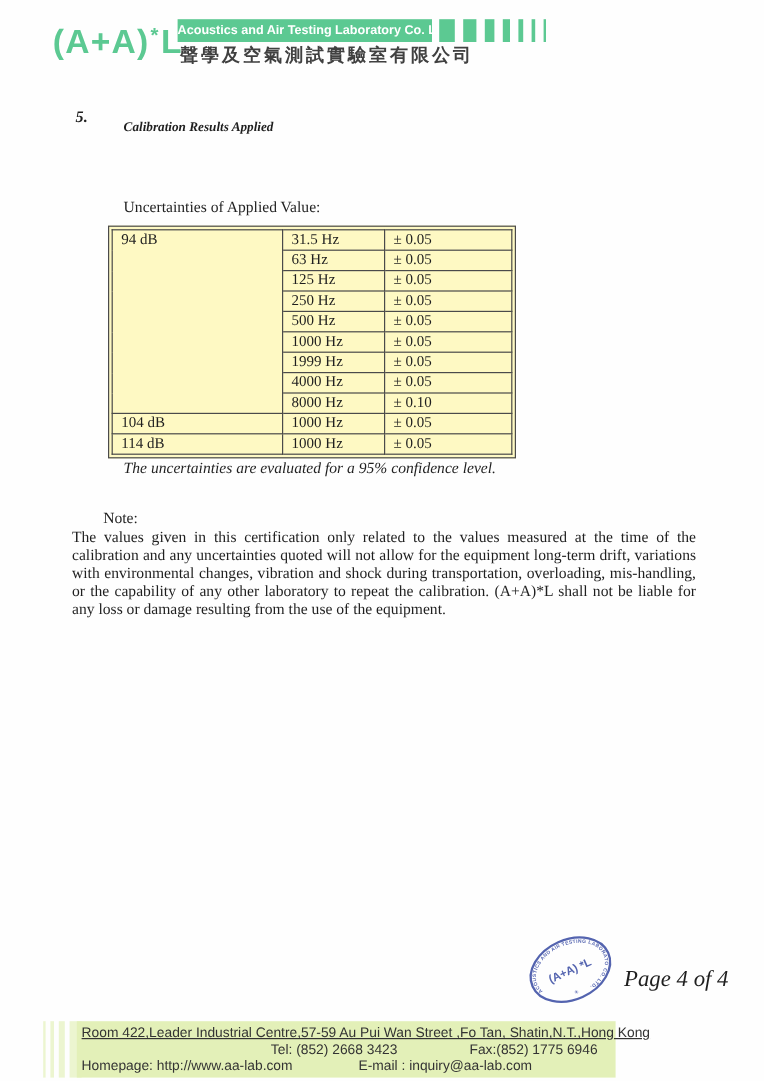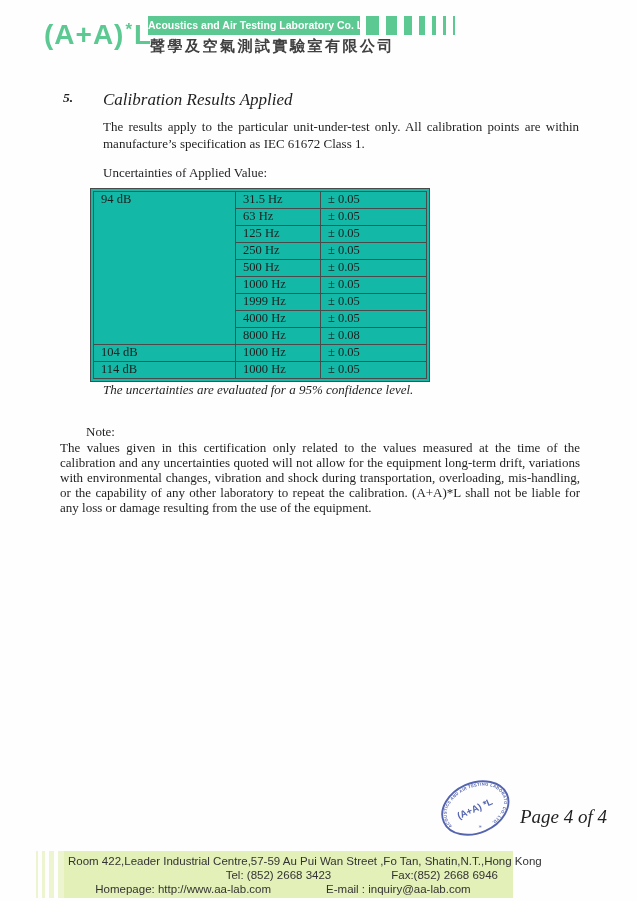--- a/index.html
+++ b/index.html
@@ -43,31 +43,31 @@
   .hbars span:nth-child(6){width:3px}
   .hbars span:nth-child(7){width:2px}
   .chinese{
     position:absolute;left:150px;top:37px;
     color:#404040;font-weight:bold;
     font-size:15px;letter-spacing:2.5px;white-space:nowrap;
   }
 
   
   .sec-num{position:absolute;left:63px;top:90px;font-weight:bold;font-style:italic;font-size:13.5px;}
-  .sec-title{position:absolute;left:103px;top:90px;font-weight:normal;font-style:italic;font-size:17px;}
+  .sec-title{position:absolute;left:103px;top:100px;font-weight:bold;font-style:italic;font-size:11px;}
   .sec-body{
     position:absolute;left:103px;top:118px;width:476px;
     font-size:13px;line-height:17px;text-align:justify;
   }
   .table-label{position:absolute;left:103px;top:165px;font-size:13px;}
 
   
   .tbl-wrap{
     position:absolute;left:90px;top:188px;
-    border:1px solid #4a4a4a;padding:2px;background:#14b8a6;
+    border:1px solid #4a4a4a;padding:2px;background:#fef9c3;
   }
   table.cal{border-collapse:collapse;table-layout:fixed;width:333px;}
   table.cal td{
     border:1px solid #4a4a4a;
     font-size:12.5px;line-height:13px;
     padding:1px 7px 2px 7px;height:13px;
     vertical-align:top;white-space:nowrap;
   }
   td.level-cell{vertical-align:top;}
 
@@ -104,23 +104,23 @@
   .fbars span:nth-child(2){width:3px}
   .fbars span:nth-child(3){width:5px}
   .fbars span:nth-child(4){width:10px}
   .addr{
     position:absolute;left:64px;top:851px;width:449px;height:47px;
     background:#e3f0b8;
     font-family:"Liberation Sans", sans-serif;
     font-size:11.5px;line-height:14px;color:#333;
     box-sizing:border-box;padding:3px 15px 0 4px;
   }
-  .addr .l1{text-align:right;white-space:nowrap;}
+  .addr .l1{text-align:right;white-space:nowrap;text-decoration:underline;}
   .addr .l2{display:flex;justify-content:flex-end;gap:60px;white-space:nowrap;}
-  .addr .l3{display:flex;justify-content:center;gap:55px;white-space:nowrap;}
+  .addr .l3{display:flex;justify-content:flex-start;gap:55px;white-space:nowrap;}
 </style>
 </head>
 <body>
 
 <div class="page">
 
   <div class="logo">
     <span>(A+A)</span><sup>*</sup><span>L</span>
   </div>
   <div class="banner">Acoustics and Air Testing Laboratory Co. Ltd.</div>
@@ -130,21 +130,20 @@
       <span></span>
       <span></span>
       <span></span>
       <span></span>
       <span></span>
   </div>
   <div class="chinese">聲學及空氣測試實驗室有限公司</div>
 
   <div class="sec-num">5.</div>
   <div class="sec-title">Calibration Results Applied</div>
-  <div class="sec-body">The results apply to the particular unit-under-test only. All calibration points are within manufacture’s specification as IEC 61672 Class 1.</div>
   <div class="table-label">Uncertainties of Applied Value:</div>
 
   <div class="tbl-wrap">
     <table class="cal">
       <colgroup>
           <col style="width:142px">
           <col style="width:85px">
           <col style="width:106px">
         </colgroup>
       <tbody>
@@ -176,21 +175,21 @@
           <tr>
             <td>1999 Hz</td>
             <td>±  0.05</td>
           </tr>
           <tr>
             <td>4000 Hz</td>
             <td>±  0.05</td>
           </tr>
           <tr>
             <td>8000 Hz</td>
-            <td>±  0.08</td>
+            <td>±  0.10</td>
           </tr>
           <tr>
             <td>104 dB</td>
             <td>1000 Hz</td>
             <td>±  0.05</td>
           </tr>
           <tr>
             <td>114 dB</td>
             <td>1000 Hz</td>
             <td>±  0.05</td>
@@ -220,21 +219,21 @@
   <div class="fbars">
     <span></span>
       <span></span>
       <span></span>
       <span></span>
   </div>
   <div class="addr">
     <div class="l1">Room 422,Leader Industrial Centre,57-59 Au Pui Wan Street ,Fo Tan, Shatin,N.T.,Hong Kong</div>
     <div class="l2">
       <span>Tel:  (852) 2668 3423</span>
-      <span>Fax:(852) 2668 6946</span>
+      <span>Fax:(852) 1775 6946</span>
     </div>
     <div class="l3">
       <span>Homepage: http://www.aa-lab.com</span>
       <span>E-mail : inquiry@aa-lab.com</span>
     </div>
   </div>
 
 </div>
 
 </body></html>

